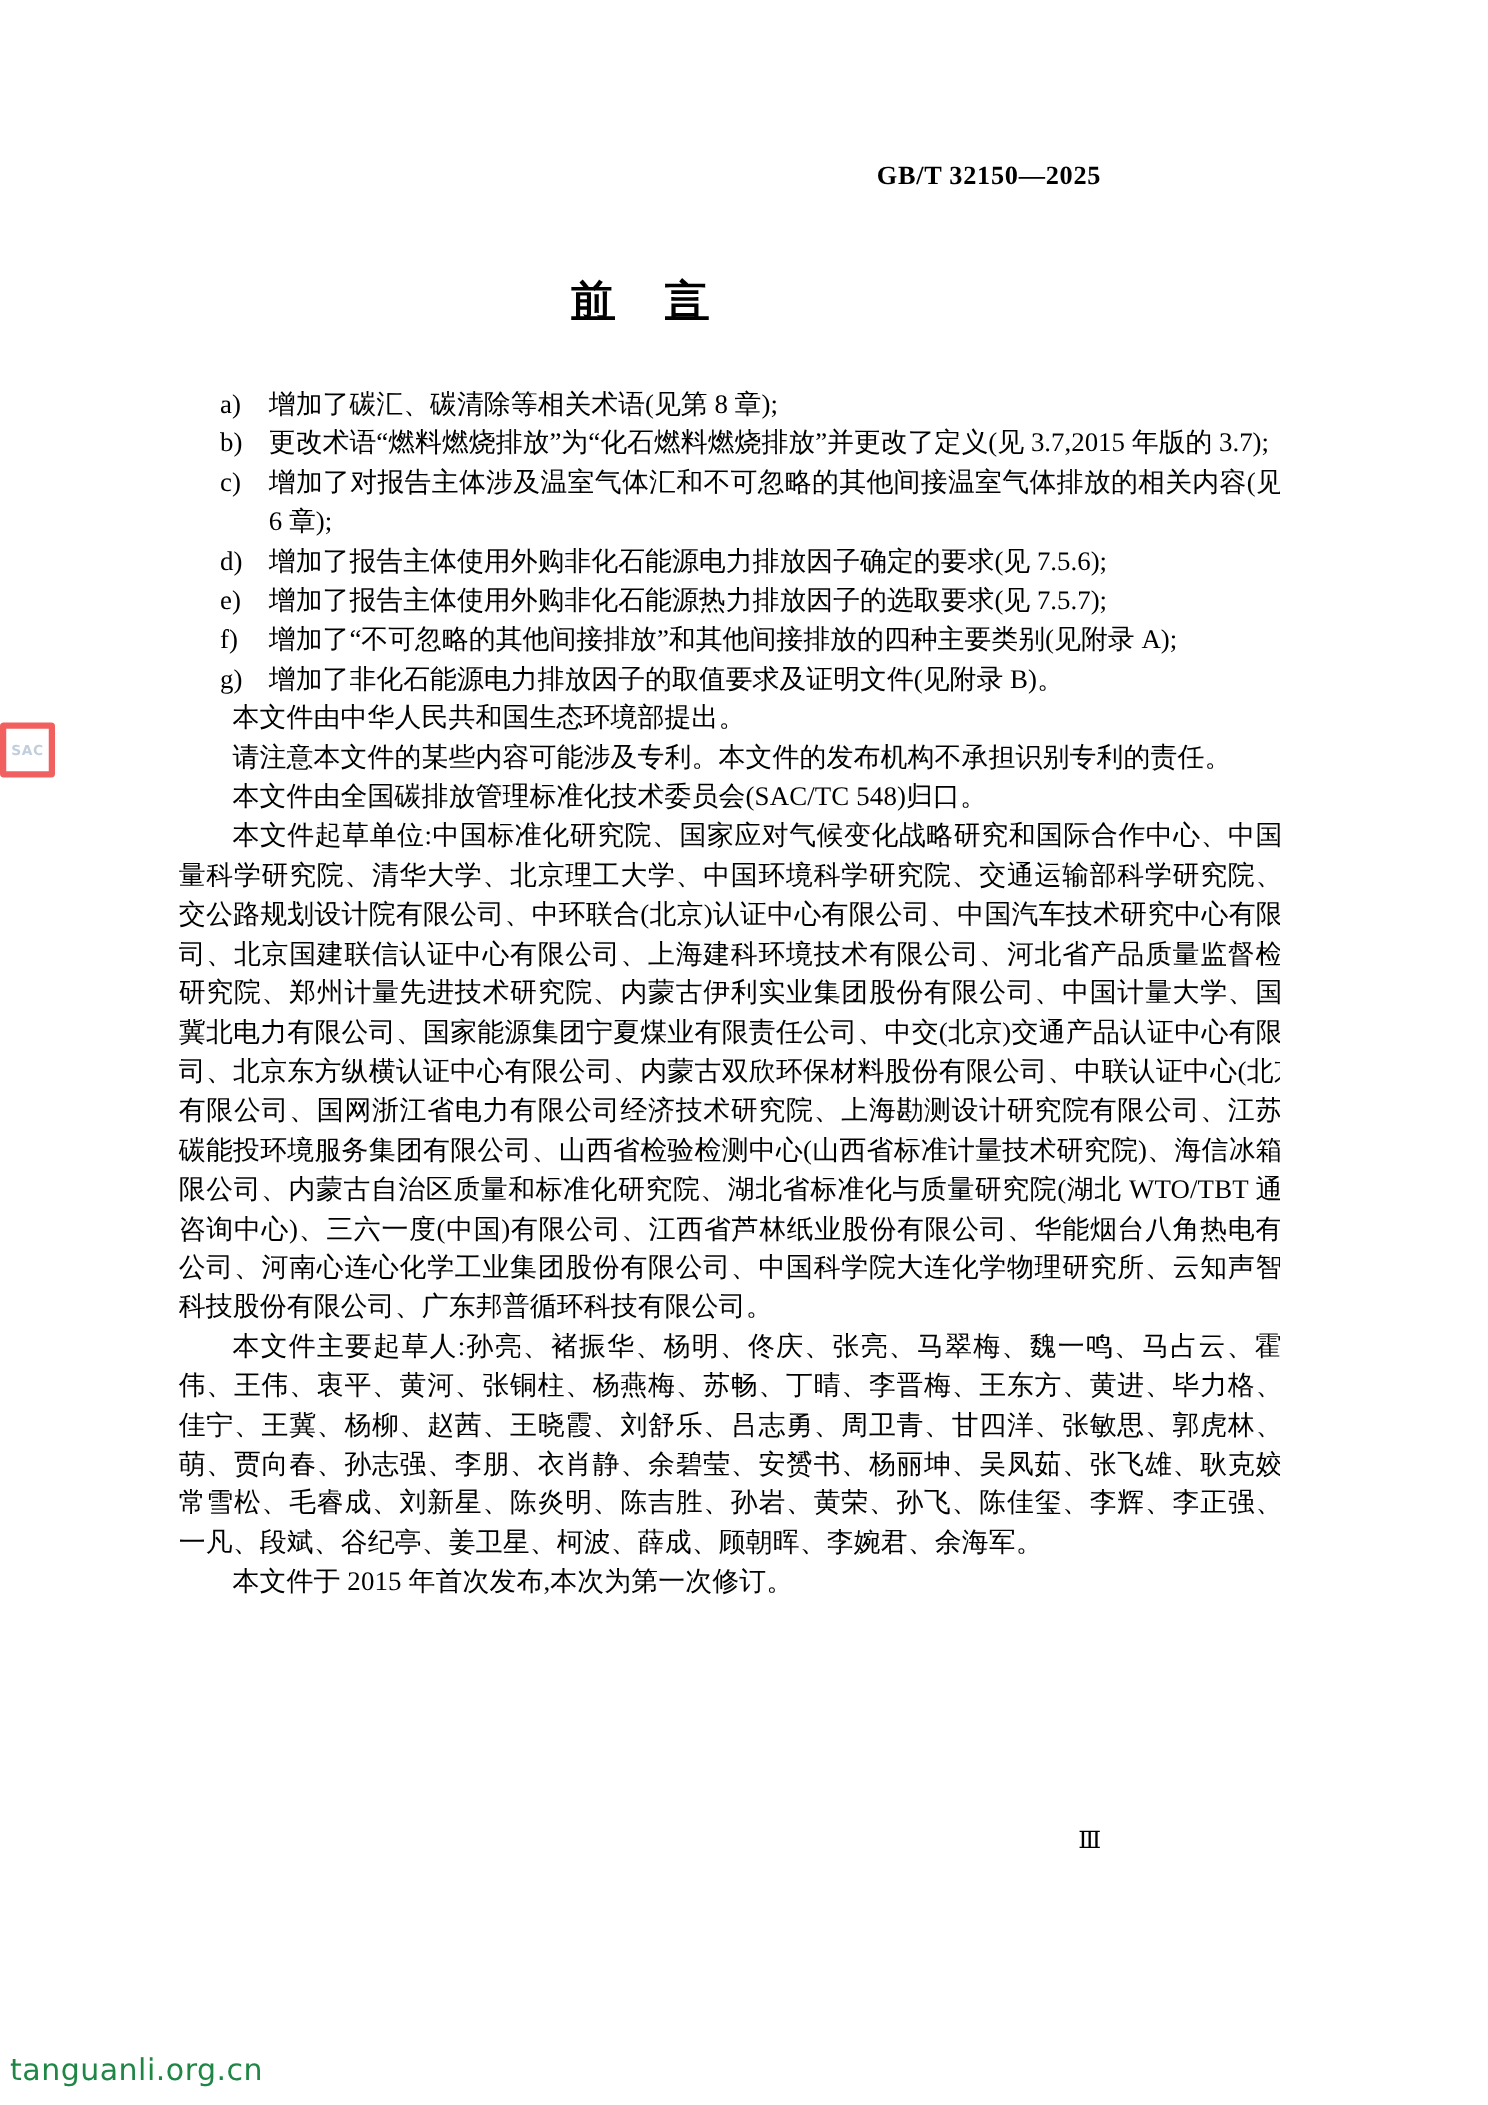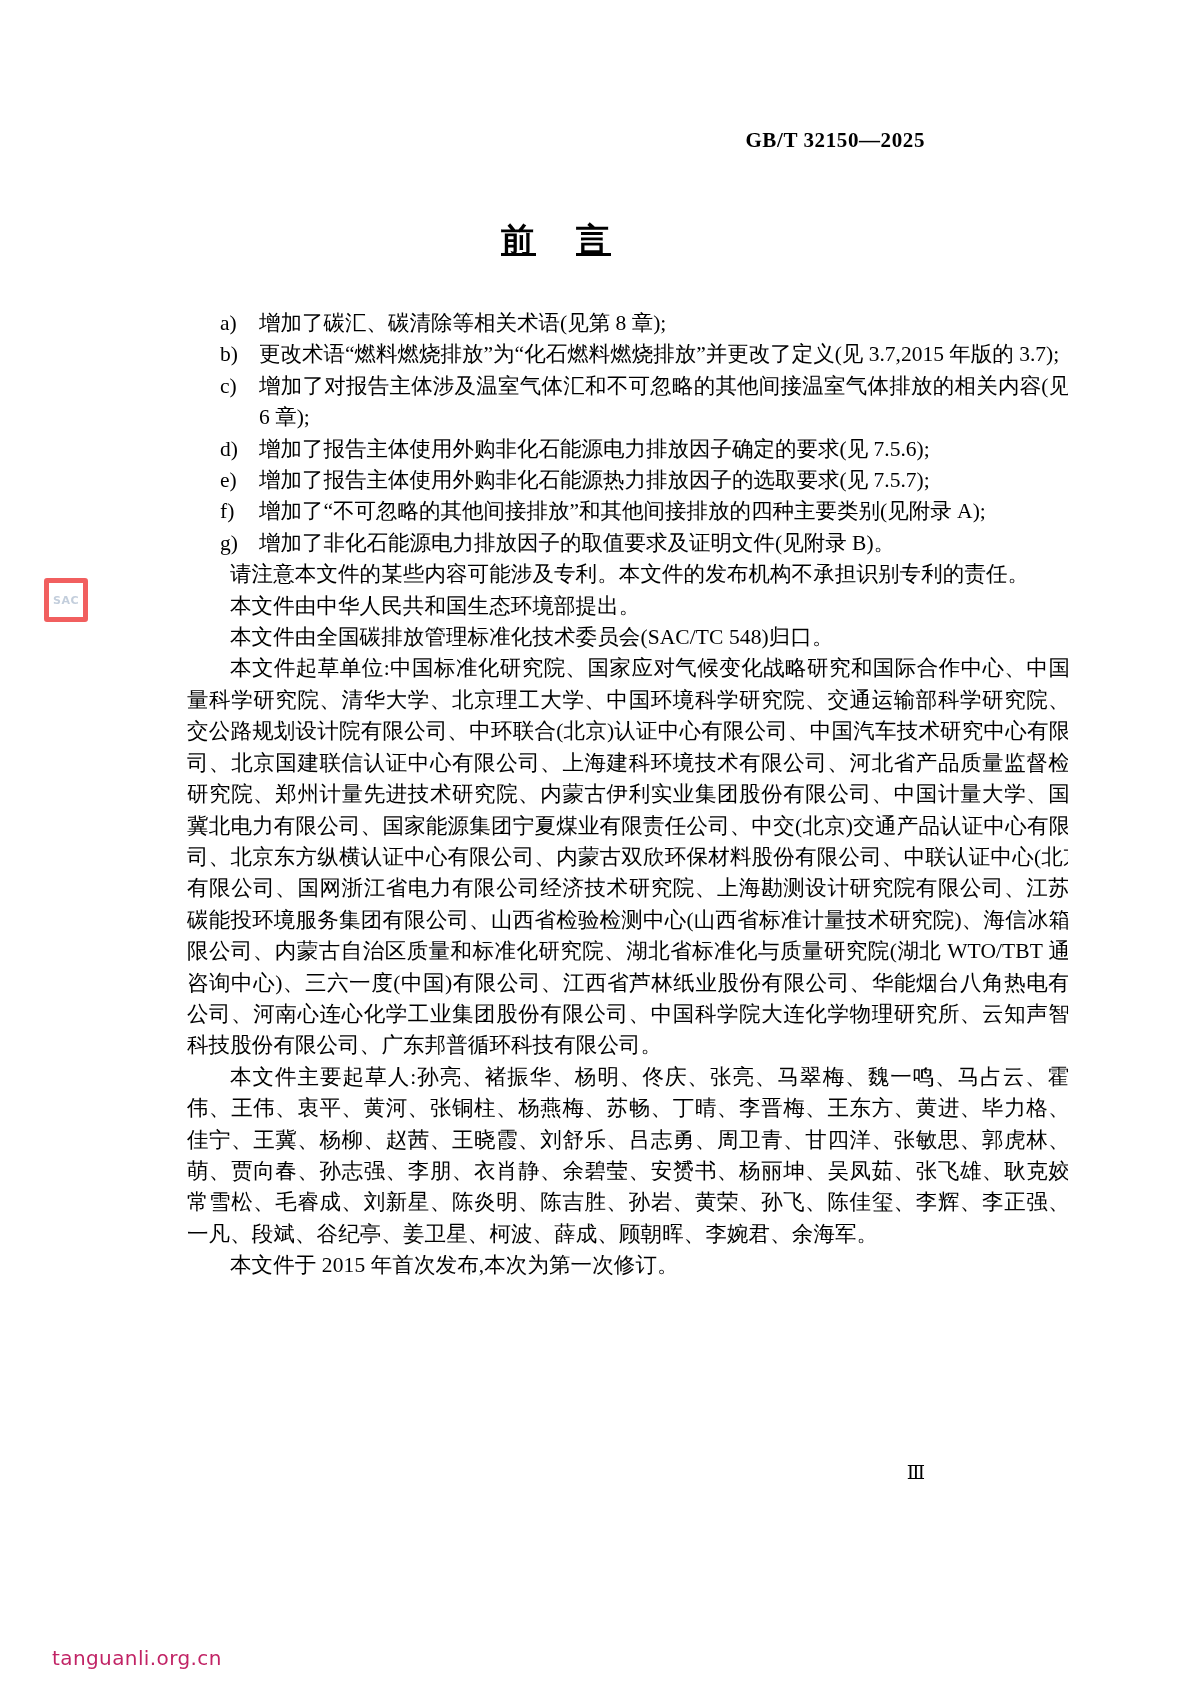--- a/index.html
+++ b/index.html
@@ -11,21 +11,20 @@
     font-family: "Liberation Serif", "DejaVu Serif", serif;
     color: #000000;
   }
   .page {
     position: relative;
     width: 1024px;
     height: 1684px;
     background: #ffffff;
     overflow: hidden;
     box-sizing: border-box;
-    margin-left: 44px;
   }
   
   .header {
     position: absolute;
     top: 128px;
     left: 0;
     right: 143px;
     text-align: right;
     font-size: 21px;
     font-weight: bold;
@@ -116,22 +115,22 @@
     display: flex;
     align-items: center;
     justify-content: center;
     font-family: "DejaVu Sans", "Liberation Sans", sans-serif;
     opacity: 0.85;
   }
   .site-watermark {
     position: absolute;
     left: 8px;
     bottom: 14px;
-    font-size: 20px;
-    color: #be185d;
+    font-size: 24px;
+    color: #15803d;
     font-family: "DejaVu Sans", "Liberation Sans", sans-serif;
     letter-spacing: 0.4px;
     opacity: 0.95;
   }
 </style>
 </head>
 <body>
 
 <div class="page">
 
@@ -171,22 +170,22 @@
       <li>
         <span class="marker">f)</span>
         <span class="item-text">增加了“不可忽略的其他间接排放”和其他间接排放的四种主要类别(见附录 A);</span>
       </li>
       <li>
         <span class="marker">g)</span>
         <span class="item-text">增加了非化石能源电力排放因子的取值要求及证明文件(见附录 B)。</span>
       </li>
     </ol>
 
+    <p class="para">本文件由中华人民共和国生态环境部提出。</p>
     <p class="para">请注意本文件的某些内容可能涉及专利。本文件的发布机构不承担识别专利的责任。</p>
-    <p class="para">本文件由中华人民共和国生态环境部提出。</p>
     <p class="para">本文件由全国碳排放管理标准化技术委员会(SAC/TC 548)归口。</p>
     <p class="para">本文件起草单位:中国标准化研究院、国家应对气候变化战略研究和国际合作中心、中国计量科学研究院、清华大学、北京理工大学、中国环境科学研究院、交通运输部科学研究院、中交公路规划设计院有限公司、中环联合(北京)认证中心有限公司、中国汽车技术研究中心有限公司、北京国建联信认证中心有限公司、上海建科环境技术有限公司、河北省产品质量监督检验研究院、郑州计量先进技术研究院、内蒙古伊利实业集团股份有限公司、中国计量大学、国网冀北电力有限公司、国家能源集团宁夏煤业有限责任公司、中交(北京)交通产品认证中心有限公司、北京东方纵横认证中心有限公司、内蒙古双欣环保材料股份有限公司、中联认证中心(北京)有限公司、国网浙江省电力有限公司经济技术研究院、上海勘测设计研究院有限公司、江苏中碳能投环境服务集团有限公司、山西省检验检测中心(山西省标准计量技术研究院)、海信冰箱有限公司、内蒙古自治区质量和标准化研究院、湖北省标准化与质量研究院(湖北 WTO/TBT 通报咨询中心)、三六一度(中国)有限公司、江西省芦林纸业股份有限公司、华能烟台八角热电有限公司、河南心连心化学工业集团股份有限公司、中国科学院大连化学物理研究所、云知声智能科技股份有限公司、广东邦普循环科技有限公司。</p>
     <p class="para">本文件主要起草人:孙亮、褚振华、杨明、佟庆、张亮、马翠梅、魏一鸣、马占云、霍少伟、王伟、衷平、黄河、张铜柱、杨燕梅、苏畅、丁晴、李晋梅、王东方、黄进、毕力格、康佳宁、王冀、杨柳、赵茜、王晓霞、刘舒乐、吕志勇、周卫青、甘四洋、张敏思、郭虎林、沈萌、贾向春、孙志强、李朋、衣肖静、余碧莹、安赟书、杨丽坤、吴凤茹、张飞雄、耿克姣、常雪松、毛睿成、刘新星、陈炎明、陈吉胜、孙岩、黄荣、孙飞、陈佳玺、李辉、李正强、孙一凡、段斌、谷纪亭、姜卫星、柯波、薛成、顾朝晖、李婉君、余海军。</p>
     <p class="para">本文件于 2015 年首次发布,本次为第一次修订。</p>
 
   </div>
 
   <div class="page-number">Ⅲ</div>
 
   <div class="sac-watermark">SAC</div>

